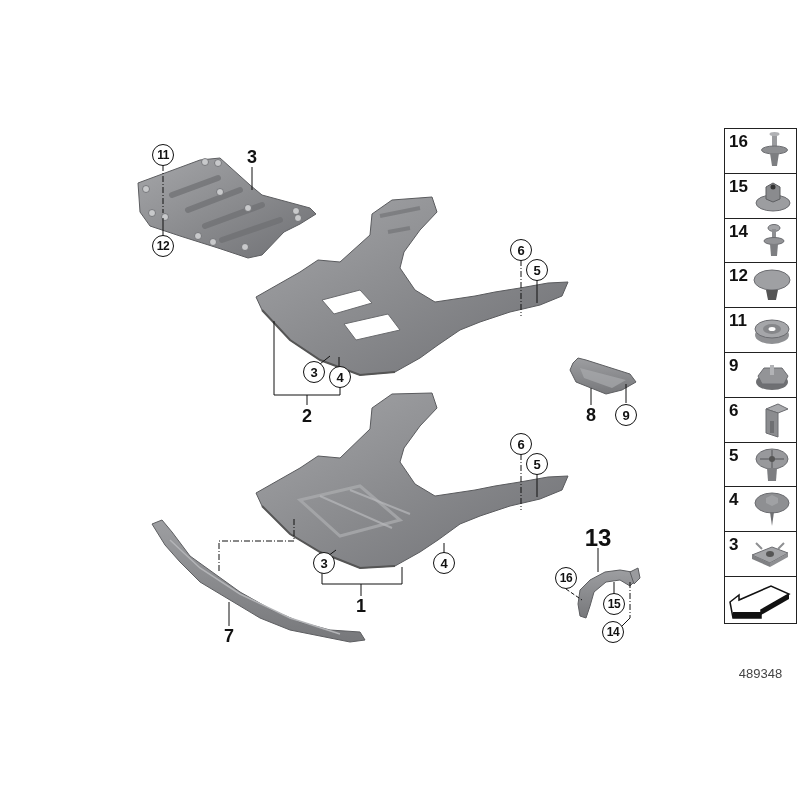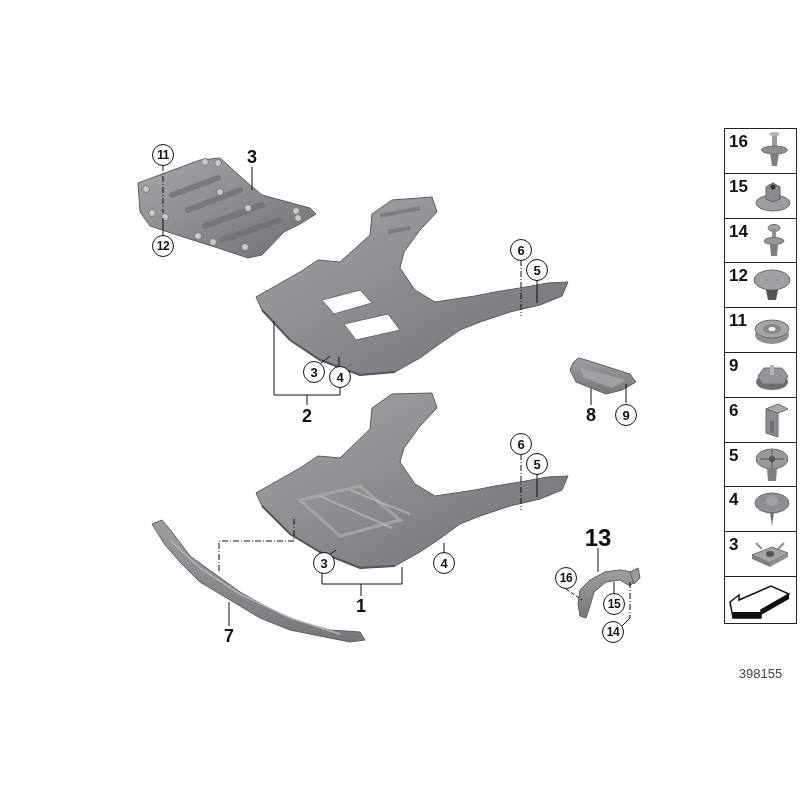--- a/index.html
+++ b/index.html
@@ -220,13 +220,13 @@
     </svg>
   </div>
   <div class="cell arrow-cell">
     <svg width="68" height="42" viewBox="0 0 68 42" style="left:2px;right:auto;">
       <path d="M3,22 L12,15 L12,20 L44,6 L62,14 L34,30 L34,38 L6,38 Z" fill="#fff" stroke="#111" stroke-width="1.5"></path>
       <path d="M6,38 L34,38 L34,32 L6,32 Z" fill="#111"></path>
       <path d="M34,30 L62,14 L62,19 L34,35 Z" fill="#111"></path>
     </svg>
   </div>
 </div>
-<div class="ref">398155</div>
+<div class="ref">489348</div>
 
 </body></html>

